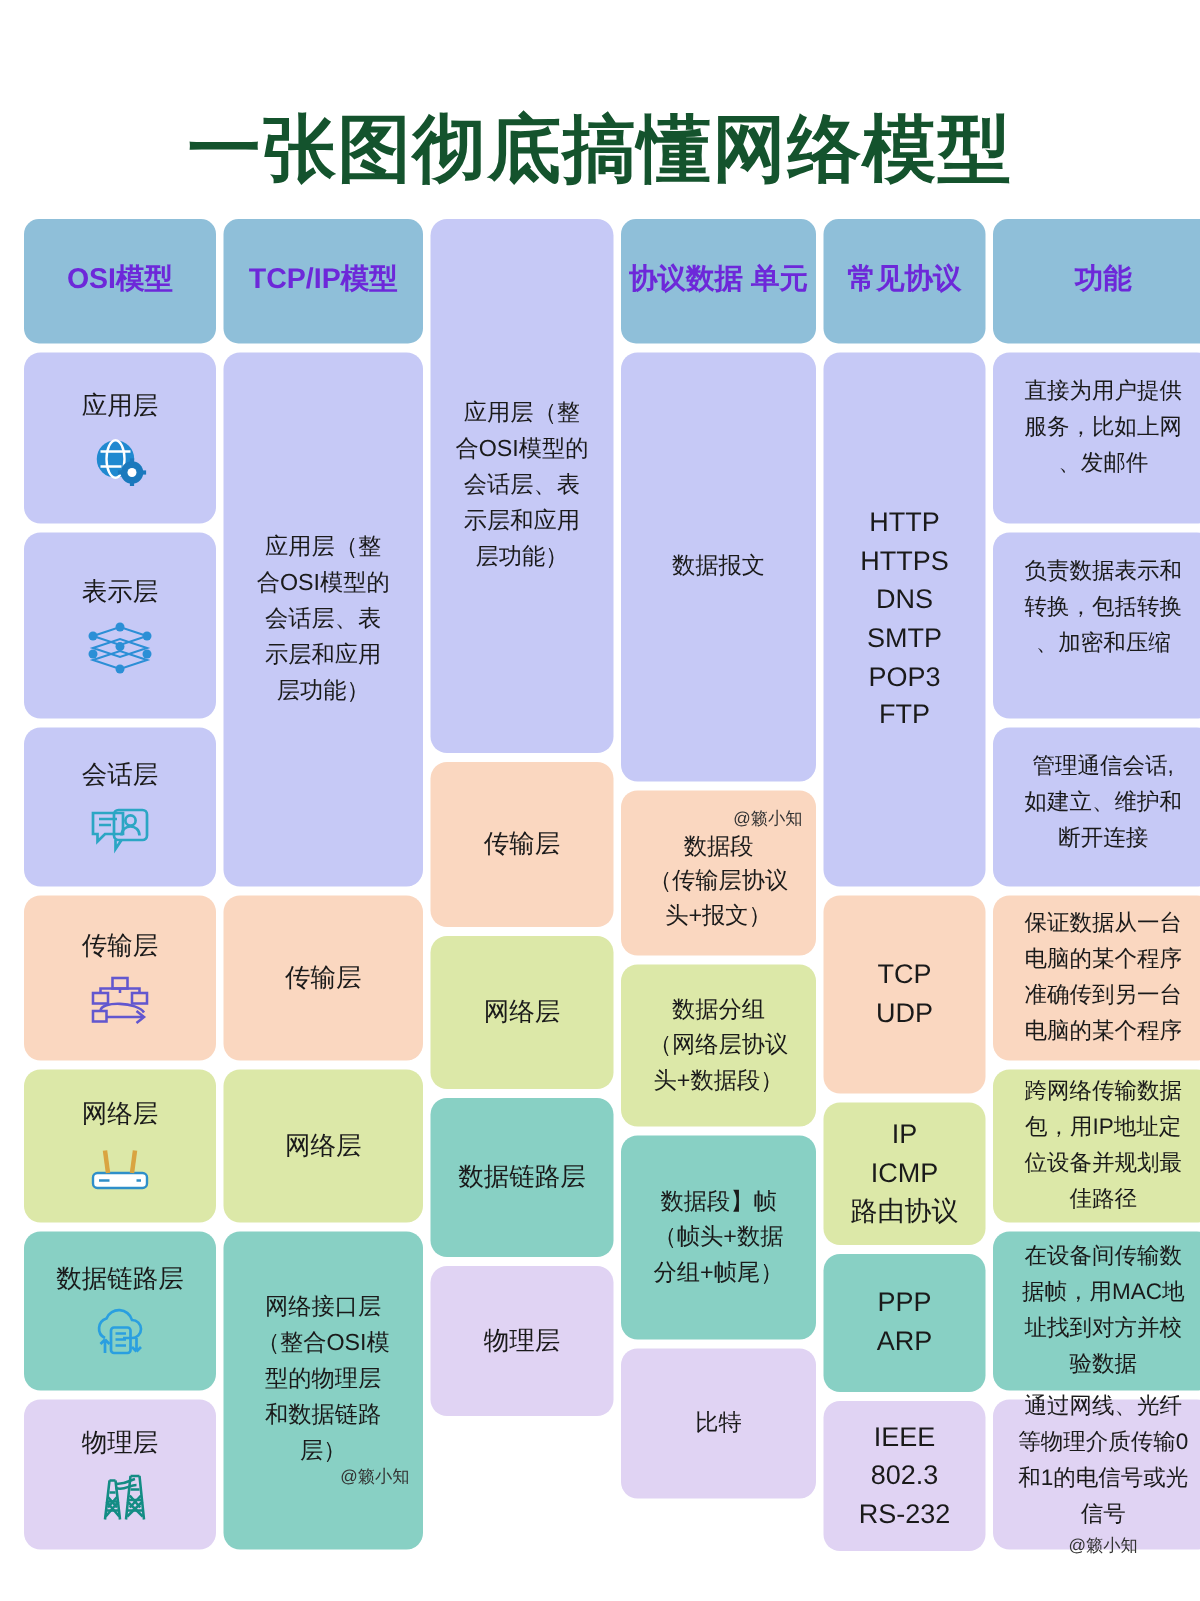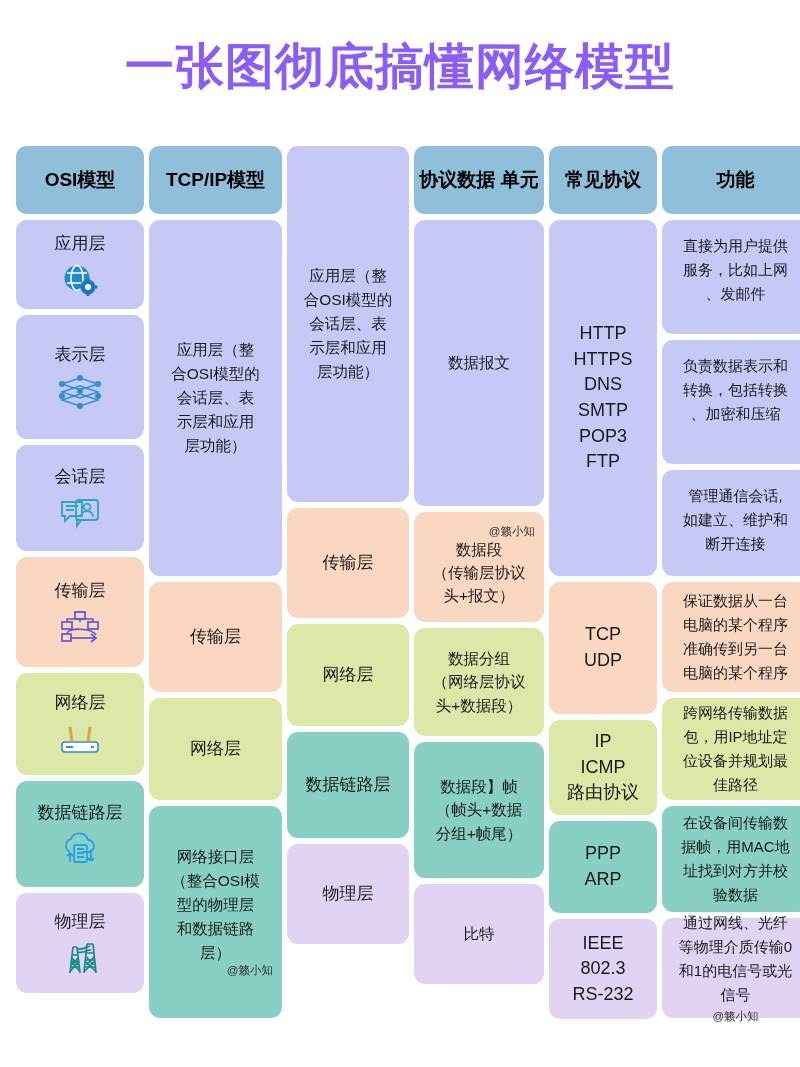--- a/index.html
+++ b/index.html
@@ -10,47 +10,47 @@
     overflow:hidden;
   }
   .page{position:relative;width:800px;height:1067px;box-sizing:border-box;}
 
   .title{
     width:100%;
     text-align:center;
     font-size:49px;
     font-weight:bold;
     letter-spacing:1px;
-    color:#8b5cf6;
-    padding-top:38px;
+    color:#14532d;
+    padding-top:72px;
     padding-bottom:6px;
     line-height:1.15;
   }
 
   .grid{
     position:absolute;
     left:16px; top:146px;
     width:768px;
     display:grid;
     grid-template-columns:128px 133px 122px 130px 108px 147px;
     column-gap:5px;
     align-content:start;
   }
 
   .col{display:flex;flex-direction:column;row-gap:6px;}
 
   .hdr{
     background:#8FBFD9;
-    color:#000000;
+    color:#6d28d9;
     border-radius:10px;
     font-size:19px;
     font-weight:bold;
     display:flex;align-items:center;justify-content:center;
     text-align:center;
-    height:68px;
+    height:83px;
     line-height:1.18;
     box-sizing:border-box;
     padding:2px 4px;
   }
 
   .cell{
     border-radius:11px;
     display:flex;
     flex-direction:column;
     align-items:center;
@@ -94,21 +94,21 @@
 
 <div class="page">
 
   <div class="title">一张图彻底搞懂网络模型</div>
 
   <div class="grid">
 
     <div class="col">
       <div class="hdr">OSI模型</div>
 
-      <div class="cell layername c-lav" style="height:89px">
+      <div class="cell layername c-lav" style="height:114px">
         <span>应用层</span>
         <span class="ico">
           <svg width="36" height="34" viewBox="0 0 36 34">
             <circle cx="15" cy="16" r="12.5" fill="#2089d0"></circle>
             <path d="M5 11 h20 M5 21 h14" stroke="#ffffff" stroke-width="1.6" fill="none"></path>
             <ellipse cx="15" cy="16" rx="6" ry="12.5" fill="none" stroke="#ffffff" stroke-width="1.6"></ellipse>
             <circle cx="26" cy="25" r="7.5" fill="#1b79bd"></circle>
             <circle cx="26" cy="25" r="3" fill="#ffffff"></circle>
             <g fill="#1b79bd">
               <rect x="24.6" y="15.6" width="2.8" height="4"></rect>

